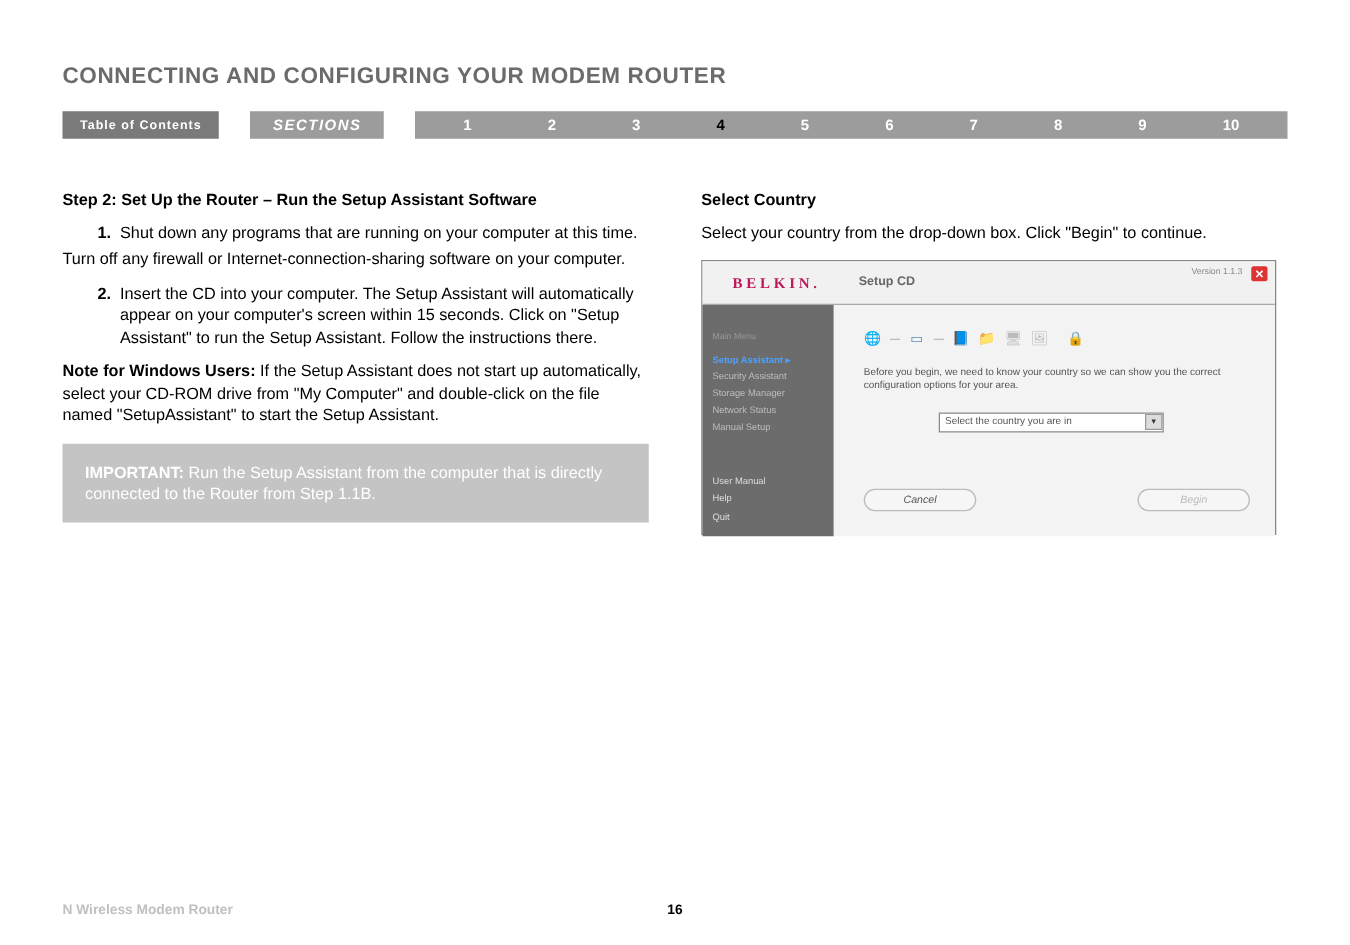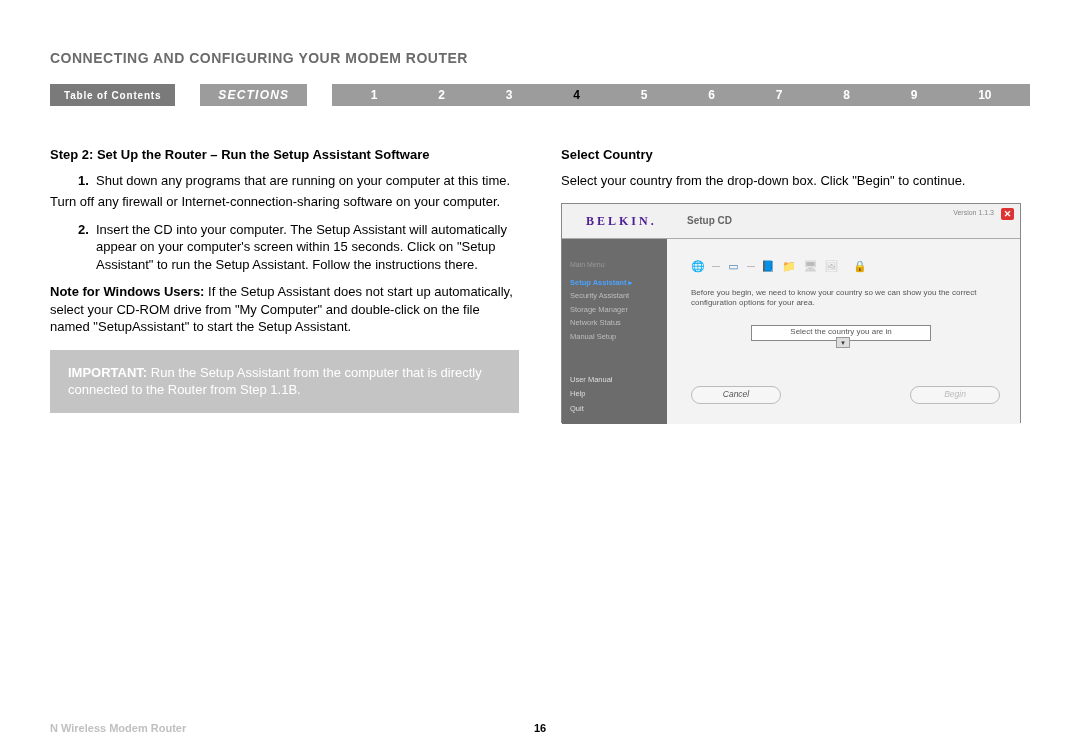--- a/index.html
+++ b/index.html
@@ -6,21 +6,21 @@
   body {
     width: 1080px;
     height: 756px;
     background: #fff;
     font-family: Helvetica, Arial, sans-serif;
     color: #000;
     padding: 50px 50px 0 50px;
     position: relative;
   }
   .page-title {
-    font-size: 14px;
+    font-size: 18px;
     font-weight: bold;
     letter-spacing: 0.5px;
     color: #6b6b6b;
     margin-bottom: 18px;
   }
   .nav-bar {
     display: flex;
     align-items: stretch;
     height: 22px;
     font-size: 11px;
@@ -96,21 +96,21 @@
     align-items: center;
     background: #f1f1f1;
     border-bottom: 1px solid #aaa;
     position: relative;
   }
   .shot-logo {
     font-family: Georgia, serif;
     font-weight: bold;
     letter-spacing: 3px;
     font-size: 12px;
-    color: #4c1d95;
+    color: #be185d;
     padding-left: 24px;
     width: 125px;
   }
   .shot-title {
     font-size: 10px;
     color: #666;
     font-weight: bold;
   }
   .shot-version {
     position: absolute;
@@ -172,21 +172,20 @@
     margin-left: 60px;
     width: 180px;
     height: 16px;
     border: 1px solid #888;
     background: #fff;
     font-size: 8px;
     padding: 1px 4px;
     display: flex;
     align-items: center;
     justify-content: space-between;
-    flex-direction: column;
   }
   .shot-select .arrow {
     width: 14px;
     height: 13px;
     background: #ddd;
     border: 1px solid #999;
     margin: -1px -4px -1px 0;
     display: flex;
     align-items: center;
     justify-content: center;

